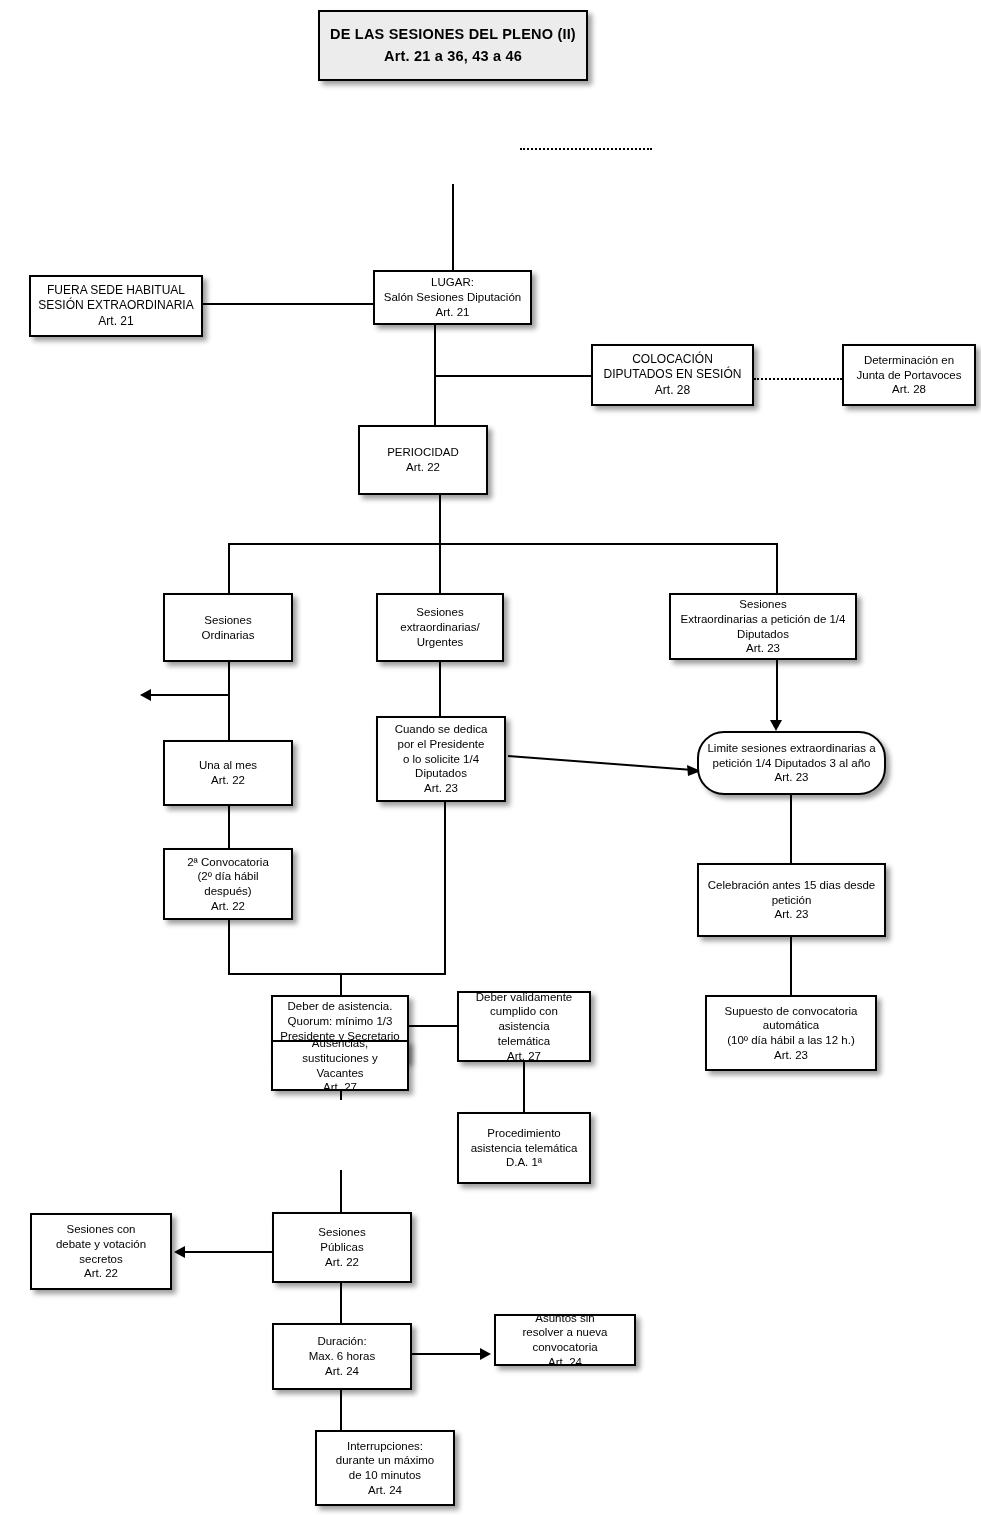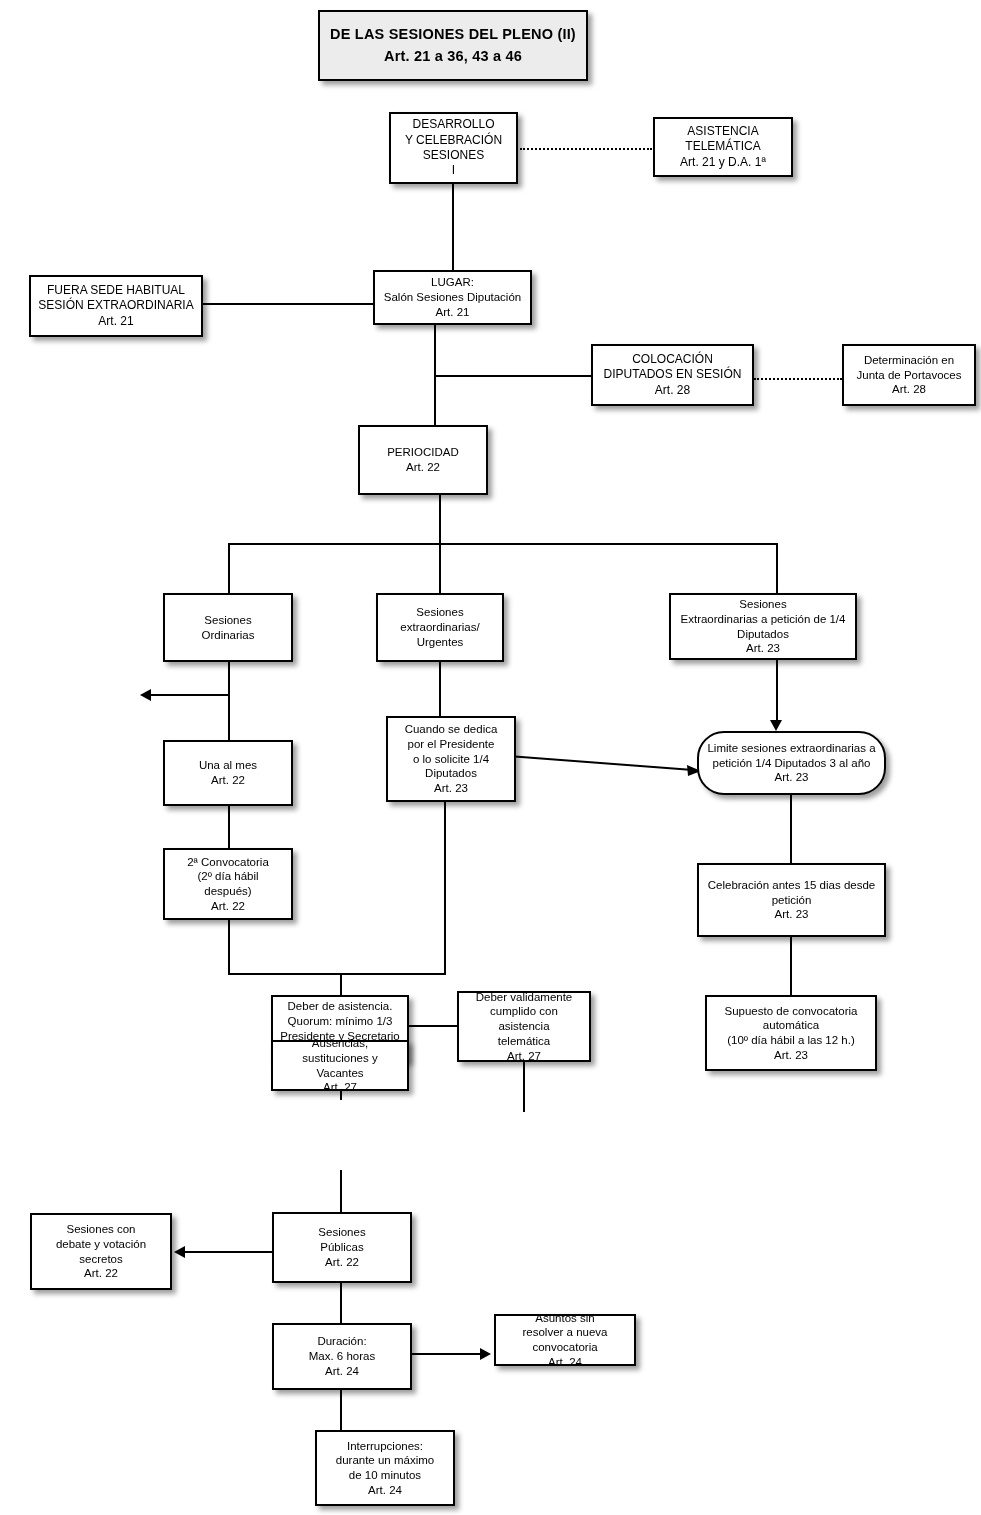--- a/index.html
+++ b/index.html
@@ -112,28 +112,21 @@
   <div class="lin v" style="left:340px;top:1283px;height:40px;"></div>
 
   <div class="lin h" style="left:410px;top:1353px;width:72px;"></div>
   <div class="arrowhead ah-right" style="left:480px;top:1348px;"></div>
 
   <div class="lin v" style="left:340px;top:1390px;height:40px;"></div>
 
   <div class="node title" style="left:318px;top:10px;width:270px;height:71px;">DE LAS SESIONES DEL PLENO (II)
 Art. 21 a 36, 43 a 46</div>
 
-  <div class="node caps" style="left:389px;top:112px;width:129px;height:72px;">DESARROLLO
-Y CELEBRACIÓN
-SESIONES
-I</div>
-
-  <div class="node caps" style="left:653px;top:117px;width:140px;height:60px;">ASISTENCIA
-TELEMÁTICA
-Art. 21 y D.A. 1ª</div>
+
 
   <div class="node caps" style="left:29px;top:275px;width:174px;height:62px;">FUERA SEDE HABITUAL
 SESIÓN EXTRAORDINARIA
 Art. 21</div>
 
   <div class="node" style="left:373px;top:270px;width:159px;height:55px;">LUGAR:
 Salón Sesiones Diputación
 Art. 21</div>
 
   <div class="node caps" style="left:591px;top:344px;width:163px;height:62px;">COLOCACIÓN
@@ -156,21 +149,21 @@
 
   <div class="node" style="left:669px;top:593px;width:188px;height:67px;">Sesiones
 Extraordinarias a petición de 1/4
 Diputados
 Art. 23</div>
 
 
   <div class="node" style="left:163px;top:740px;width:130px;height:66px;">Una al mes
 Art. 22</div>
 
-  <div class="node" style="left:376px;top:716px;width:130px;height:86px;margin-left:10px;">Cuando se dedica
+  <div class="node" style="left:376px;top:716px;width:130px;height:86px;">Cuando se dedica
 por el Presidente
 o lo solicite 1/4
 Diputados
 Art. 23</div>
 
   <div class="node" style="left:697px;top:731px;width:189px;height:64px;border-radius:27px;">Limite sesiones extraordinarias a
 petición 1/4 Diputados 3 al año
 Art. 23</div>
 
   <div class="node" style="left:163px;top:848px;width:130px;height:72px;">2ª Convocatoria
@@ -195,20 +188,23 @@
   <div class="node" style="left:705px;top:995px;width:172px;height:76px;">Supuesto de convocatoria
 automática
 (10º día hábil a las 12 h.)
 Art. 23</div>
 
   <div class="node" style="left:271px;top:1040px;width:138px;height:51px;">Ausencias,
 sustituciones y
 Vacantes
 Art. 27</div>
 
+  <div class="node" style="left:457px;top:1112px;width:134px;height:72px;">Procedimiento
+asistencia telemática
+D.A.  1ª</div>
 
   <div class="node" style="left:30px;top:1213px;width:142px;height:77px;">Sesiones con
 debate y votación
 secretos
 Art. 22</div>
 
   <div class="node" style="left:272px;top:1212px;width:140px;height:71px;">Sesiones
 Públicas
 Art. 22</div>
 

